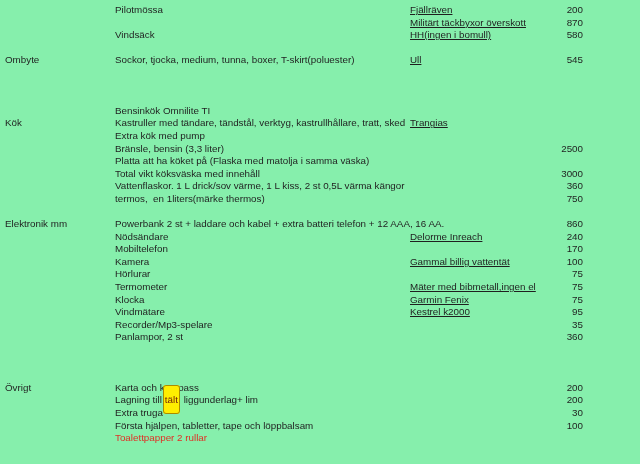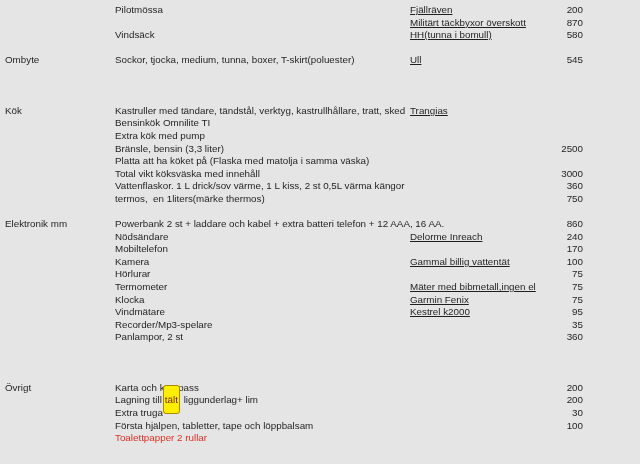--- a/index.html
+++ b/index.html
@@ -4,21 +4,21 @@
 <style>
   html, body {
     margin: 0;
     padding: 0;
     background: #ffffff;
   }
   .sheet {
     position: relative;
     width: 640px;
     height: 464px;
-    background: #e5e5e5;
+    background: #86efac;
     box-sizing: border-box;
     padding-top: 4px;
     overflow: hidden;
     font-family: "Liberation Sans", sans-serif;
   }
   .row {
     position: relative;
     height: 12.6px;
     line-height: 12.6px;
     font-size: 9.8px;
@@ -53,40 +53,40 @@
         <div class="cell cell-item">Pilotmössa</div>
         <div class="cell cell-note">Fjällräven</div>
         <div class="cell cell-value">200</div>
       </div>
       <div class="row">
         <div class="cell cell-note">Militärt täckbyxor överskott</div>
         <div class="cell cell-value">870</div>
       </div>
       <div class="row">
         <div class="cell cell-item">Vindsäck</div>
-        <div class="cell cell-note">HH(tunna i bomull)</div>
+        <div class="cell cell-note">HH(ingen i bomull)</div>
         <div class="cell cell-value">580</div>
       </div>
       <div class="row"></div>
       <div class="row">
         <div class="cell cell-cat">Ombyte</div>
         <div class="cell cell-item">Sockor, tjocka, medium, tunna, boxer, T-skirt(poluester)</div>
         <div class="cell cell-note">Ull</div>
         <div class="cell cell-value">545</div>
       </div>
       <div class="row"></div>
       <div class="row"></div>
       <div class="row"></div>
       <div class="row">
+        <div class="cell cell-item">Bensinkök Omnilite TI</div>
+      </div>
+      <div class="row">
         <div class="cell cell-cat">Kök</div>
         <div class="cell cell-item">Kastruller med tändare, tändstål, verktyg, kastrullhållare, tratt, sked</div>
         <div class="cell cell-note">Trangias</div>
-      </div>
-      <div class="row">
-        <div class="cell cell-item">Bensinkök Omnilite TI</div>
       </div>
       <div class="row">
         <div class="cell cell-item">Extra kök med pump</div>
       </div>
       <div class="row">
         <div class="cell cell-item">Bränsle, bensin (3,3 liter)</div>
         <div class="cell cell-value">2500</div>
       </div>
       <div class="row">
         <div class="cell cell-item">Platta att ha köket på (Flaska med matolja i samma väska)</div>

